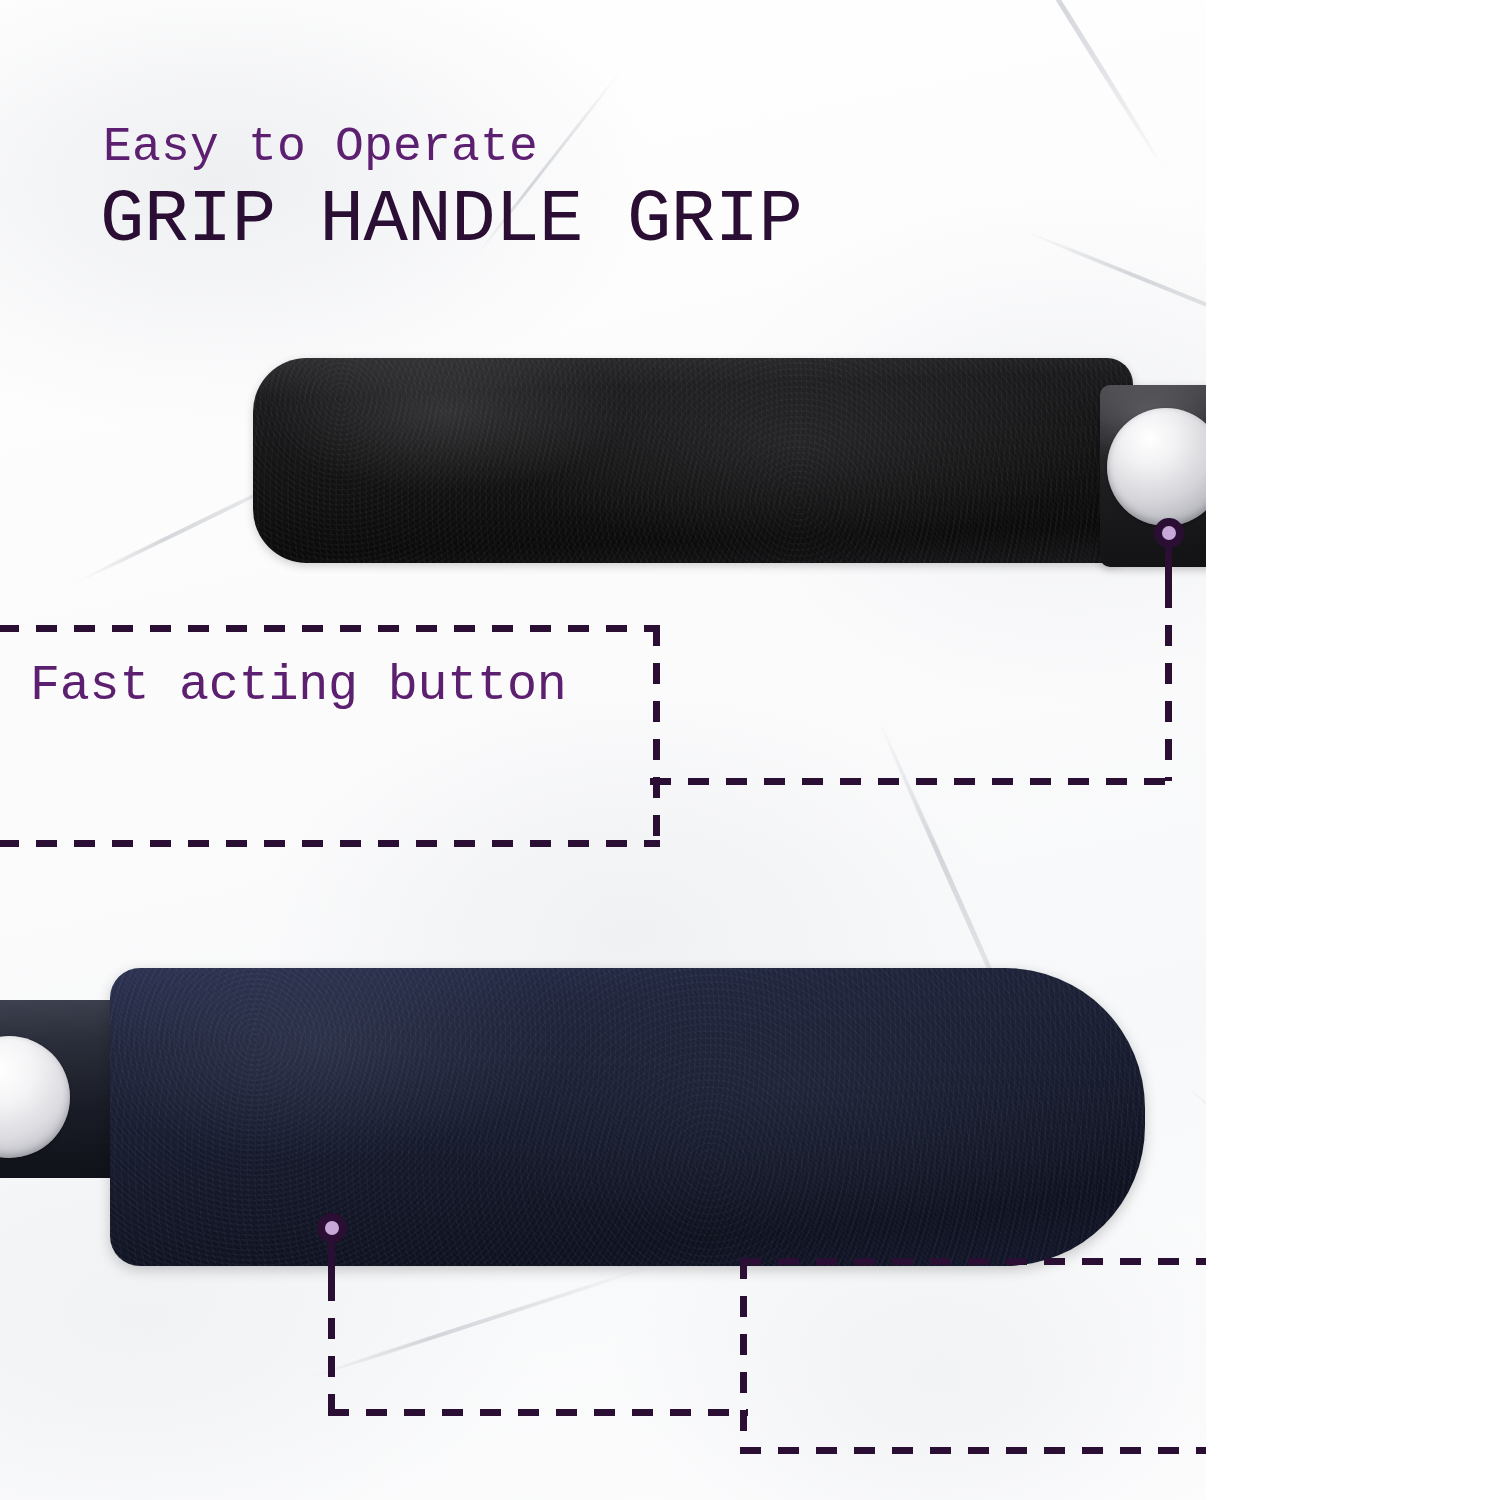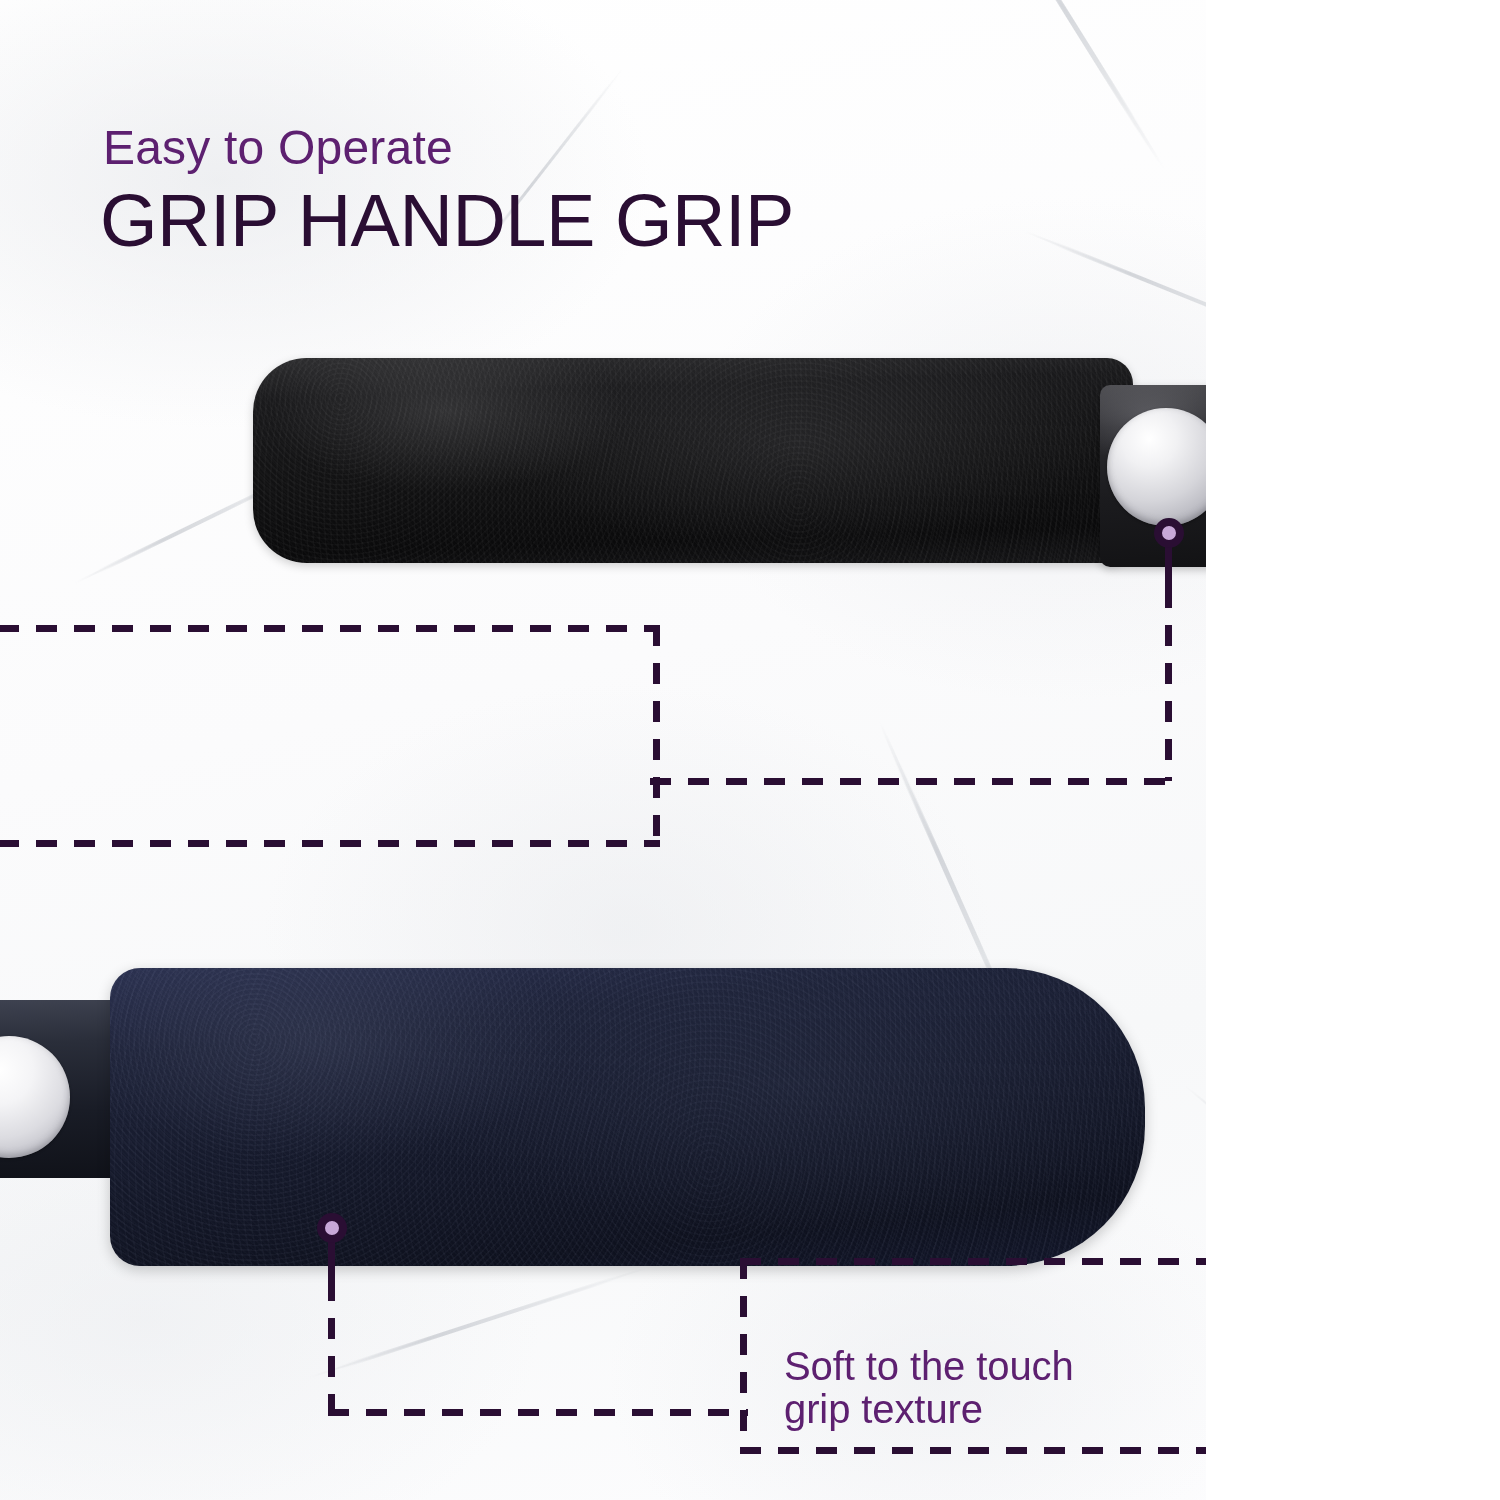--- a/index.html
+++ b/index.html
@@ -5,21 +5,21 @@
   html, body {
     margin: 0;
     padding: 0;
     background: #ffffff;
   }
   #stage {
     position: relative;
     width: 1206px;
     height: 1500px;
     overflow: hidden;
-    font-family: Liberation Sans, sans-serif;
+    font-family: Liberation Mono, monospace;
     background: #22c55e;
   }
 
   
   .bg-marble {
     position: absolute;
     inset: 0;
     background:
       radial-gradient(ellipse 700px 400px at 18% 12%, rgba(225,227,231,0.55) 0%, rgba(255,255,255,0) 62%),
       radial-gradient(ellipse 620px 420px at 88% 30%, rgba(228,230,234,0.45) 0%, rgba(255,255,255,0) 60%),
@@ -254,28 +254,27 @@
 
   <div class="stem" style="left:1165px; top:545px; height:42px;"></div>
   <div class="dash-v" style="left:1165px; top:587px; height:194px;"></div>
   <div class="dash-h" style="left:650px; top:778px; width:522px;"></div>
   <div class="dot" style="left:1154px; top:518px;"></div>
 
   <div class="callout" style="left:-40px; top:625px; width:700px; height:222px;">
     <div class="dash-h" style="left:0; top:0;    width:700px;"></div>
     <div class="dash-h" style="left:0; top:215px;width:700px;"></div>
     <div class="dash-v" style="left:693px; top:0; height:222px;"></div>
+    <div class="ttl" style="left:70px; top:32px;">Fast acting button</div>
   </div>
 
   <div class="stem" style="left:328px; top:1240px; height:40px;"></div>
   <div class="dash-v" style="left:328px; top:1280px; height:132px;"></div>
   <div class="dash-h" style="left:328px; top:1409px; width:420px;"></div>
   <div class="dot" style="left:317px; top:1213px;"></div>
 
   <div class="callout" style="left:740px; top:1258px; width:800px; height:196px;">
     <div class="dash-h" style="left:0; top:0;     width:800px;"></div>
     <div class="dash-h" style="left:0; top:189px; width:800px;"></div>
     <div class="dash-v" style="left:0; top:0;     height:196px;"></div>
-    <div class="sub" style="left:44px; top:87px;">Soft to the touch
-grip texture</div>
   </div>
 
 </div>
 
 </body></html>

